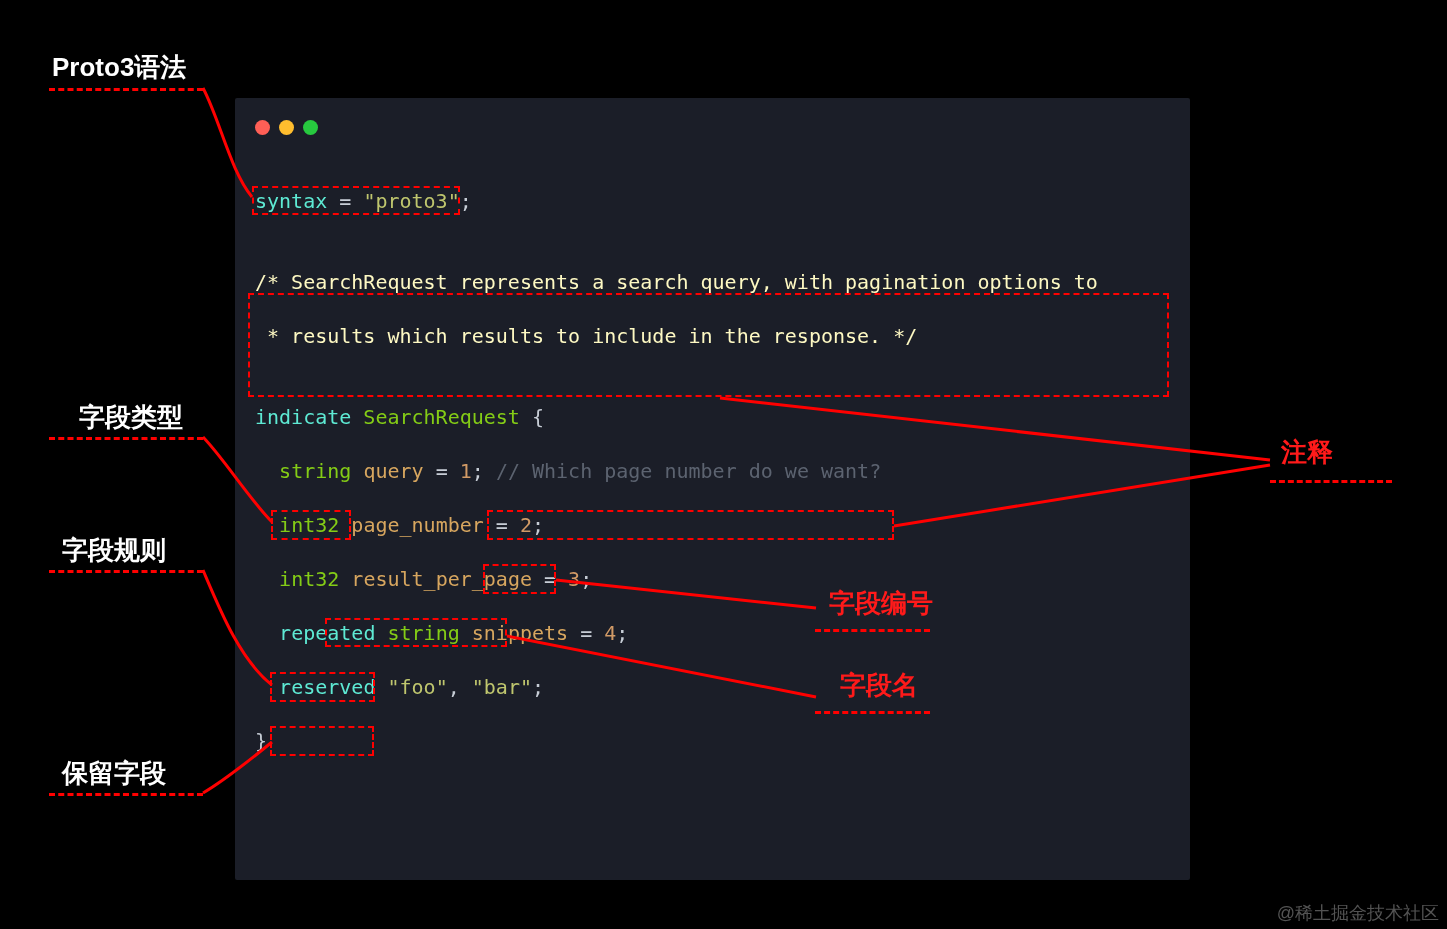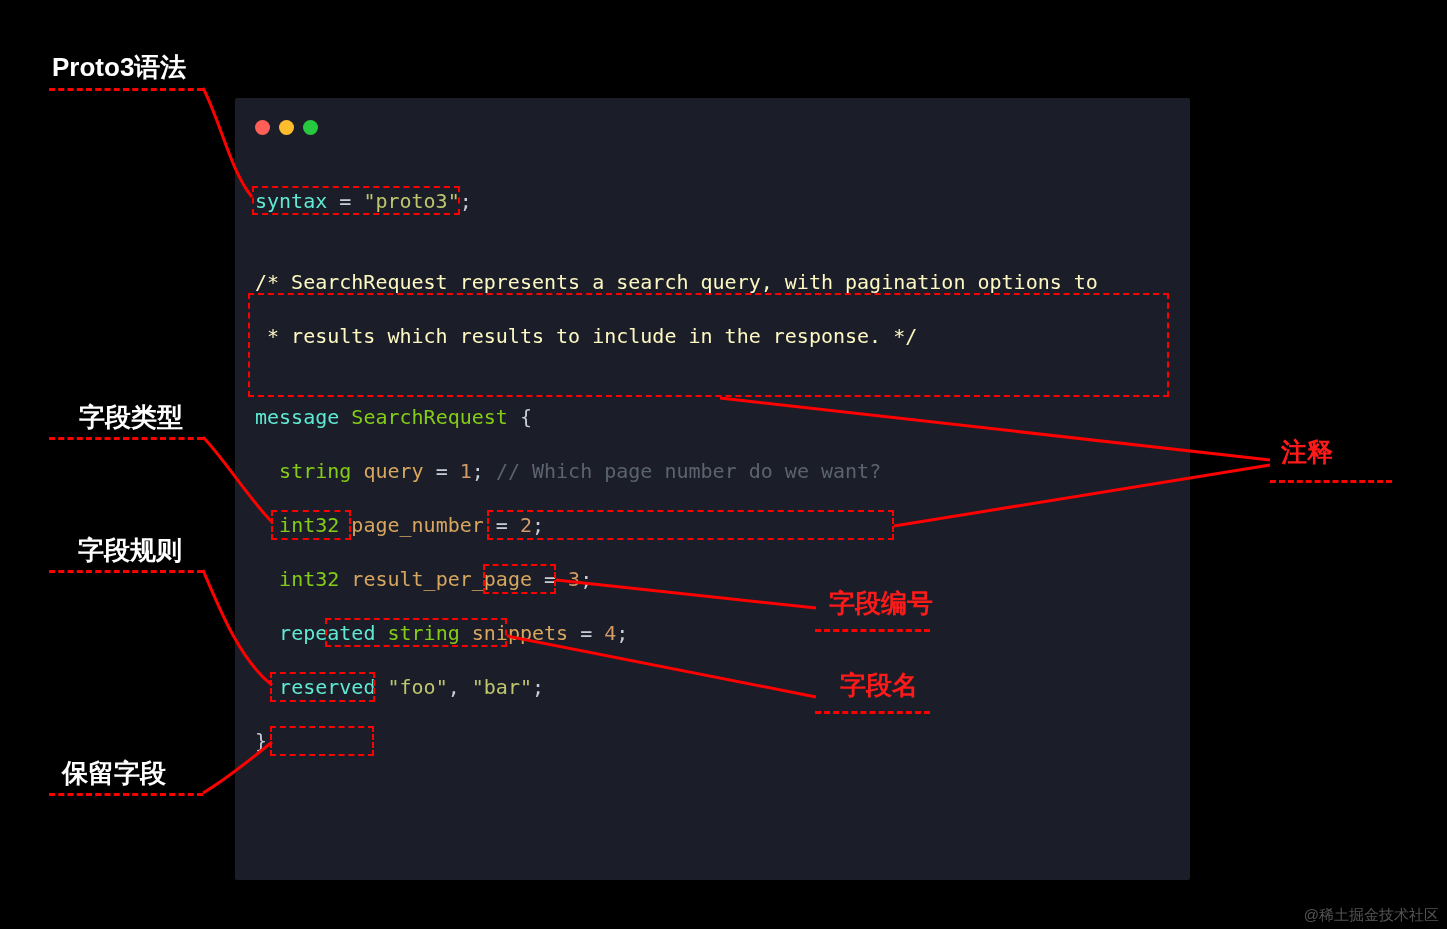--- a/index.html
+++ b/index.html
@@ -82,21 +82,21 @@
   svg.connector line, svg.connector path {
     stroke: #ff0000;
     stroke-width: 3;
     fill: none;
   }
   .watermark {
     position: absolute;
     right: 8px;
     bottom: 4px;
     color: #8a8a8a;
-    font-size: 15px;
+    font-size: 18px;
     opacity: 0.6;
   }
 </style>
 </head>
 <body>
 
 <div class="code-window">
   <div class="traffic-lights">
     <div class="light red"></div>
     <div class="light yellow"></div>
@@ -104,21 +104,21 @@
   </div>
 
   <div class="code-area"><span class="tok-kw">syntax</span><span class="tok-punct"> = </span><span class="tok-str">"proto3"</span><span class="tok-punct">;</span>
 
 
 <span class="tok-cmt">/* SearchRequest represents a search query, with pagination options to</span>
 
 <span class="tok-cmt"> * results which results to include in the response. */</span>
 
 
-<span class="tok-kw">message</span><span class="tok-type"> SearchRequest </span><span class="tok-punct">{</span>
+<span class="tok-kw">indicate</span><span class="tok-type"> SearchRequest </span><span class="tok-punct">{</span>
 
 <span>  </span><span class="tok-type">string</span><span class="tok-ident"> query </span><span class="tok-punct">= </span><span class="tok-num">1</span><span class="tok-punct">; </span><span class="tok-cmt2">// Which page number do we want?</span>
 
 <span>  </span><span class="tok-type">int32</span><span class="tok-ident"> page_number </span><span class="tok-punct">= </span><span class="tok-num">2</span><span class="tok-punct">;</span>
 
 <span>  </span><span class="tok-type">int32</span><span class="tok-ident"> result_per_page </span><span class="tok-punct">= </span><span class="tok-num">3</span><span class="tok-punct">;</span>
 
 <span>  </span><span class="tok-kw">repeated</span><span class="tok-type"> string</span><span class="tok-ident"> snippets </span><span class="tok-punct">= </span><span class="tok-num">4</span><span class="tok-punct">;</span>
 
 <span>  </span><span class="tok-kw">reserved</span><span> </span><span class="tok-str">"foo"</span><span class="tok-punct">, </span><span class="tok-str">"bar"</span><span class="tok-punct">;</span>
@@ -134,21 +134,21 @@
 <div class="dashed-box" style="left:270px; top:672px; width:105px; height:30px;"></div>
 <div class="dashed-box" style="left:270px; top:726px; width:104px; height:30px;"></div>
 <div class="dashed-box" style="left:487px; top:510px; width:407px; height:30px;"></div>
 
 <span class="label-text" style="left:52px; top:50px;">Proto3语法</span>
 <div class="dashed-underline" style="left:49px; top:88px; width:154px;"></div>
 
 <span class="label-text" style="left:62px; top:400px;margin-left:17px;">字段类型</span>
 <div class="dashed-underline" style="left:49px; top:437px; width:154px;"></div>
 
-<span class="label-text" style="left:62px; top:533px;margin-left:16px;">字段规则</span>
+<span class="label-text" style="left:62px; top:533px;">字段规则</span>
 <div class="dashed-underline" style="left:49px; top:570px; width:154px;"></div>
 
 <span class="label-text" style="left:62px; top:756px;">保留字段</span>
 <div class="dashed-underline" style="left:49px; top:793px; width:154px;"></div>
 
 <span class="label-text red" style="left:1281px; top:435px;">注释</span>
 <div class="dashed-underline" style="left:1270px; top:480px; width:122px;"></div>
 
 <span class="label-text red" style="left:829px; top:586px;">字段编号</span>
 <div class="dashed-underline" style="left:815px; top:629px; width:115px;"></div>

